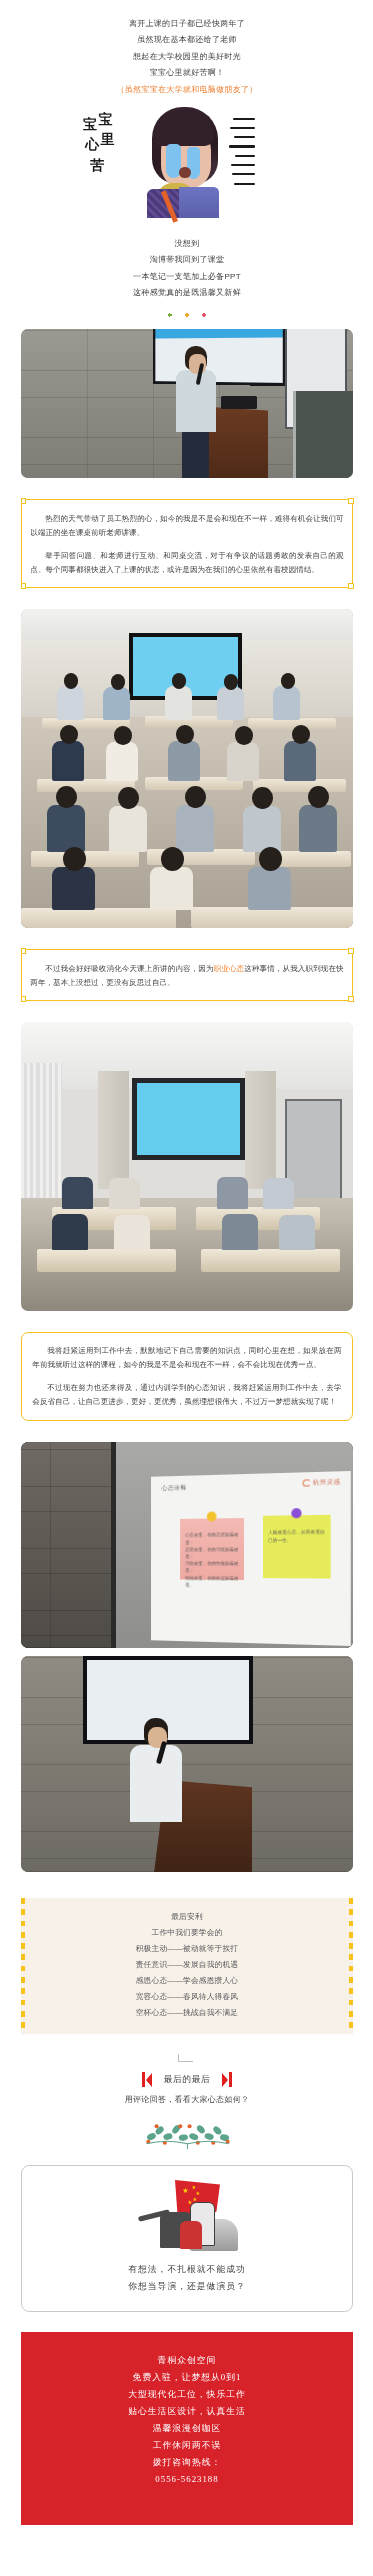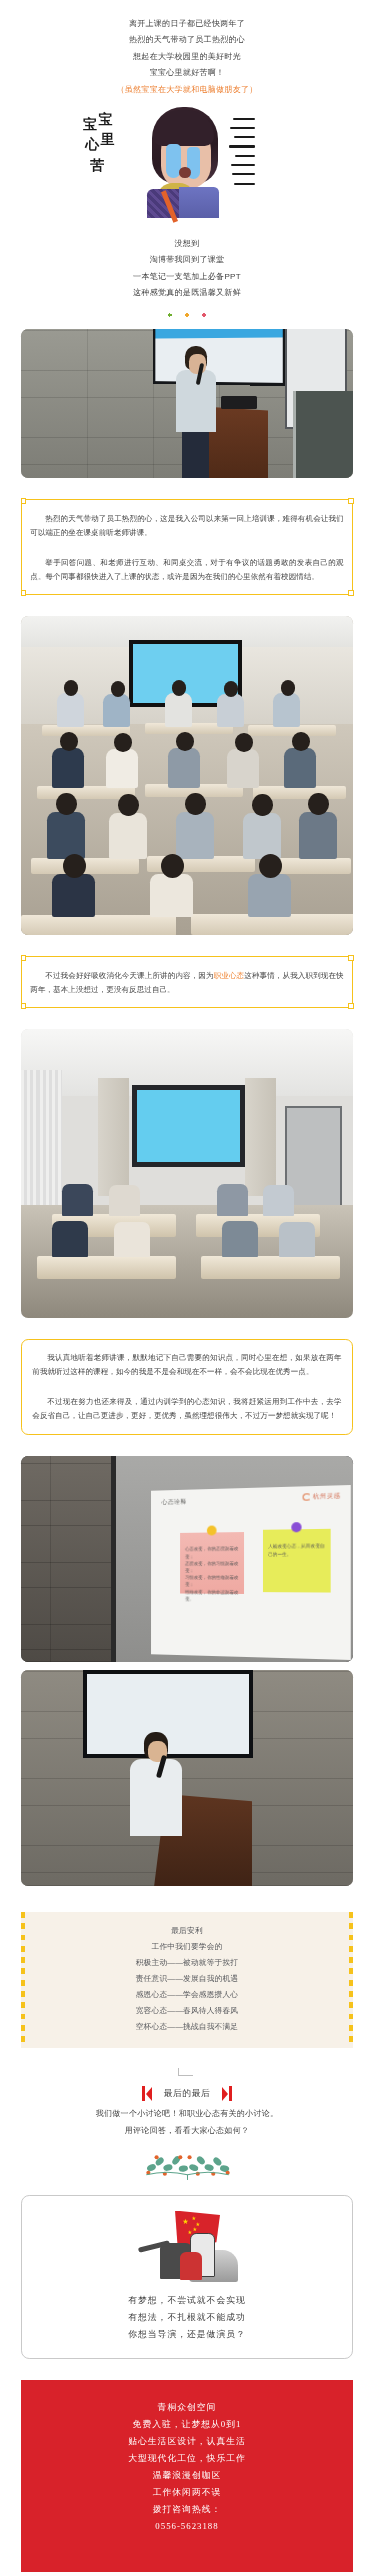--- a/index.html
+++ b/index.html
@@ -373,21 +373,21 @@
   .qbox.rounded {
     border: 1px solid #f6c21b; border-radius: 7.2px;
     padding: 11.3px 10.3px;
   }
 
   .para {
     font-size: 7.5px; line-height: 14px; color: #3f3f3f;
     text-indent: 2em; text-align: justify;
     letter-spacing: 0.1px;
   }
-  .para + .para { margin-top: 16px; }
+  .para + .para { margin-top: 9px; }
   .para .hl { color: #ef7d26; }
 
   
   .cream {
     width: 332px; margin: 0 auto; position: relative;
     background: #f7f1e8;
     padding: 11.3px 10.3px 12.4px;
     text-align: center;
   }
   .cream .dashline {
@@ -482,21 +482,21 @@
   }
 </style>
 </head>
 <body>
 
 <div class="page">
 
   <div class="spacer-30"></div>
   <div class="center-block">
     <div class="lead-line">离开上课的日子都已经快两年了</div>
-    <div class="lead-line">热烈的天气带动了员工热烈的心</div>
+    <div class="lead-line">虽然现在基本都还给了老师</div>
     <div class="lead-line">想起在大学校园里的美好时光</div>
     <div class="lead-line">宝宝心里就好苦啊！</div>
     <div class="lead-line accent">（虽然宝宝在大学就和电脑做朋友了）</div>
   </div>
 
   <div class="meme-wrap">
     <div class="meme-chars">
       <span class="mc1">宝</span>
       <span class="mc2">宝</span>
       <span class="mc3">心</span>
@@ -561,21 +561,21 @@
   <div class="spacer-40"></div>
   <div class="qbox">
     <span class="edge-t"></span>
       <span class="edge-b"></span>
     <span class="edge-l"></span>
       <span class="edge-r"></span>
     <span class="cnr tl"></span>
       <span class="cnr tr"></span>
     <span class="cnr bl"></span>
       <span class="cnr br"></span>
-    <p class="para">热烈的天气带动了员工热烈的心，这是我入公司以来第一回上培训课，难得有机会让我们可以端正的坐在课桌前听老师讲课。</p>
+    <p class="para">热烈的天气带动了员工热烈的心，如今的我是不是会和现在不一样，难得有机会让我们可以端正的坐在课桌前听老师讲课。</p>
     <p class="para">举手回答问题、和老师进行互动、和同桌交流，对于有争议的话题勇敢的发表自己的观点。每个同事都很快进入了上课的状态，或许是因为在我们的心里依然有着校园情结。</p>
   </div>
 
   <div class="spacer-40"></div>
   <div class="photo ph2">
     <div class="ceil"></div>
     <div class="backwall"></div>
     <div class="scr">
         <i></i>
       </div>
@@ -669,21 +669,21 @@
     <div class="ppl" style="left:196px; top:155px; width:31px; height:32px; background:#8e98a4;"></div>
     <div class="ppl" style="left:242px; top:156px; width:31px; height:31px; background:#c3cad1;"></div>
     <div class="ppl" style="left:31px;  top:192px; width:36px; height:36px; background:#2f3a4b;"></div>
     <div class="ppl" style="left:93px; top:193px; width:36px; height:35px; background:#eae4da;"></div>
     <div class="ppl" style="left:201px; top:192px; width:36px; height:36px; background:#7d8a96;"></div>
     <div class="ppl" style="left:258px; top:193px; width:36px; height:35px; background:#b9c1c8;"></div>
   </div>
 
   <div class="spacer-40"></div>
   <div class="qbox rounded">
-    <p class="para">我认真地听着老师讲课，默默地记下自己需要的知识点，同时心里在想，如果放在两年前我就听过这样的课程，如今的我是不是会和现在不一样，会不会比现在优秀一点。</p>
+    <p class="para">我将赶紧运用到工作中去，默默地记下自己需要的知识点，同时心里在想，如果放在两年前我就听过这样的课程，如今的我是不是会和现在不一样，会不会比现在优秀一点。</p>
     <p class="para">不过现在努力也还来得及，通过内训学到的心态知识，我将赶紧运用到工作中去，去学会反省自己，让自己更进步，更好，更优秀，虽然理想很伟大，不过万一梦想就实现了呢！</p>
   </div>
 
   <div class="spacer-40"></div>
   <div class="photo ph4">
     <div class="brick"></div>
     <div class="board"></div>
     <div class="slide">
       <div class="slide-title">心态诠释</div>
       <div class="logo"><b></b>杭州灵感</div>
@@ -731,21 +731,20 @@
 
   <div class="redhead">
     <span class="bar"></span>
       <span class="tri-l"></span>
     <span class="txt">最后的最后</span>
     <span class="tri-r"></span>
       <span class="bar"></span>
   </div>
 
   <div class="center-block">
-    <div class="lead-line">我们做一个小讨论吧！和职业心态有关的小讨论。</div>
     <div class="lead-line">用评论回答，看看大家心态如何？</div>
   </div>
 
   <div class="leaf-orn">
     <svg width="103" height="31" viewBox="0 0 200 60" aria-hidden="true">
       <g fill="#5da48c">
         <ellipse cx="30" cy="36" rx="9" ry="6" transform="rotate(-25 30 36)"></ellipse>
         <ellipse cx="46" cy="24" rx="9" ry="6" transform="rotate(-45 46 24)"></ellipse>
         <ellipse cx="62" cy="36" rx="9" ry="6" transform="rotate(-15 62 36)"></ellipse>
         <ellipse cx="78" cy="22" rx="9" ry="6" transform="rotate(-50 78 22)"></ellipse>
@@ -780,31 +779,30 @@
         <span class="st" style="left:20.6px; top:11.3px;">★</span>
         <span class="st" style="left:17.5px; top:16.5px;">★</span>
         <span class="st" style="left:12.4px; top:19.6px;">★</span>
       </div>
       <div class="rock"></div>
       <div class="fig1 fig"></div>
       <div class="fig2 fig"></div>
       <div class="fig3 fig"></div>
       <div class="arm"></div>
     </div>
-    <div class="qt">有梦想，不尝试就不会实现</div>
     <div class="qt">有想法，不扎根就不能成功</div>
     <div class="qt">你想当导演，还是做演员？</div>
   </div>
 
   <div class="spacer-40"></div>
   <div class="cta">
     <div class="ln">青桐众创空间</div>
     <div class="ln">免费入驻，让梦想从0到1</div>
+    <div class="ln">大型现代化工位，快乐工作</div>
     <div class="ln">贴心生活区设计，认真生活</div>
-    <div class="ln">大型现代化工位，快乐工作</div>
     <div class="ln">温馨浪漫创咖区</div>
     <div class="ln">工作休闲两不误</div>
     <div class="ln">拨打咨询热线：</div>
     <div class="ln">0556-5623188</div>
 
   </div>
 
 </div>
 
 

